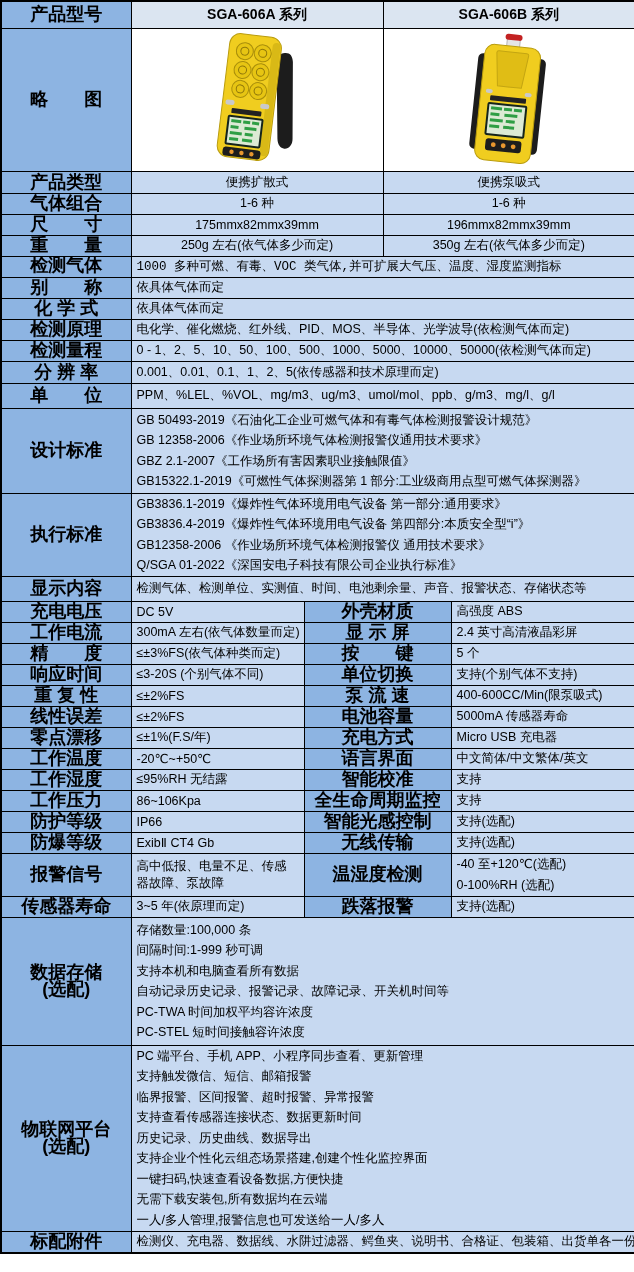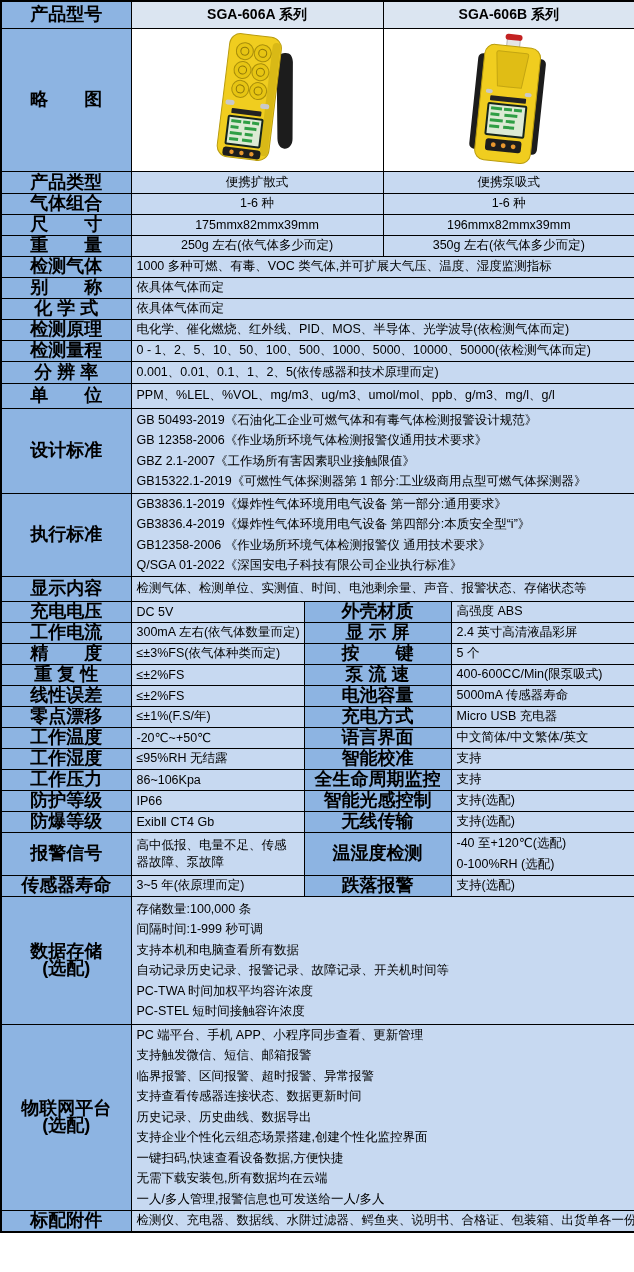--- a/index.html
+++ b/index.html
@@ -165,21 +165,21 @@
         <td class="lbl">
           <div>重　　量</div>
         </td>
         <td class="val c" colspan="2">
           <div class="one">250g 左右(依气体多少而定)</div>
         </td>
         <td class="val c" colspan="2">
           <div class="one">350g 左右(依气体多少而定)</div>
         </td>
       </tr>
-      <tr style="height: 21px;">
+      <tr style="height: 21px; font-family: Liberation Mono, monospace;">
         <td class="lbl">
           <div>检测气体</div>
         </td>
         <td class="val l" colspan="4">
           <div class="one">1000 多种可燃、有毒、VOC 类气体,并可扩展大气压、温度、湿度监测指标</div>
         </td>
       </tr>
       <tr style="height: 21px;">
         <td class="lbl">
           <div>别　　称</div>
@@ -291,20 +291,34 @@
           <div>精　　度</div>
         </td>
         <td class="val l">
           <div class="one">≤±3%FS(依气体种类而定)</div>
         </td>
         <td class="lbl" colspan="2">
           <div>按　　键</div>
         </td>
         <td class="val l">
           <div class="one">5 个</div>
+        </td>
+      </tr>
+      <tr style="height: 21px;">
+        <td class="lbl">
+          <div>响应时间</div>
+        </td>
+        <td class="val l">
+          <div class="one">≤3-20S (个别气体不同)</div>
+        </td>
+        <td class="lbl" colspan="2">
+          <div>单位切换</div>
+        </td>
+        <td class="val l">
+          <div class="one">支持(个别气体不支持)</div>
         </td>
       </tr>
       <tr style="height: 21px; margin-left: 16px;">
         <td class="lbl">
           <div>重 复 性</div>
         </td>
         <td class="val l">
           <div class="one">≤±2%FS</div>
         </td>
         <td class="lbl" colspan="2">

